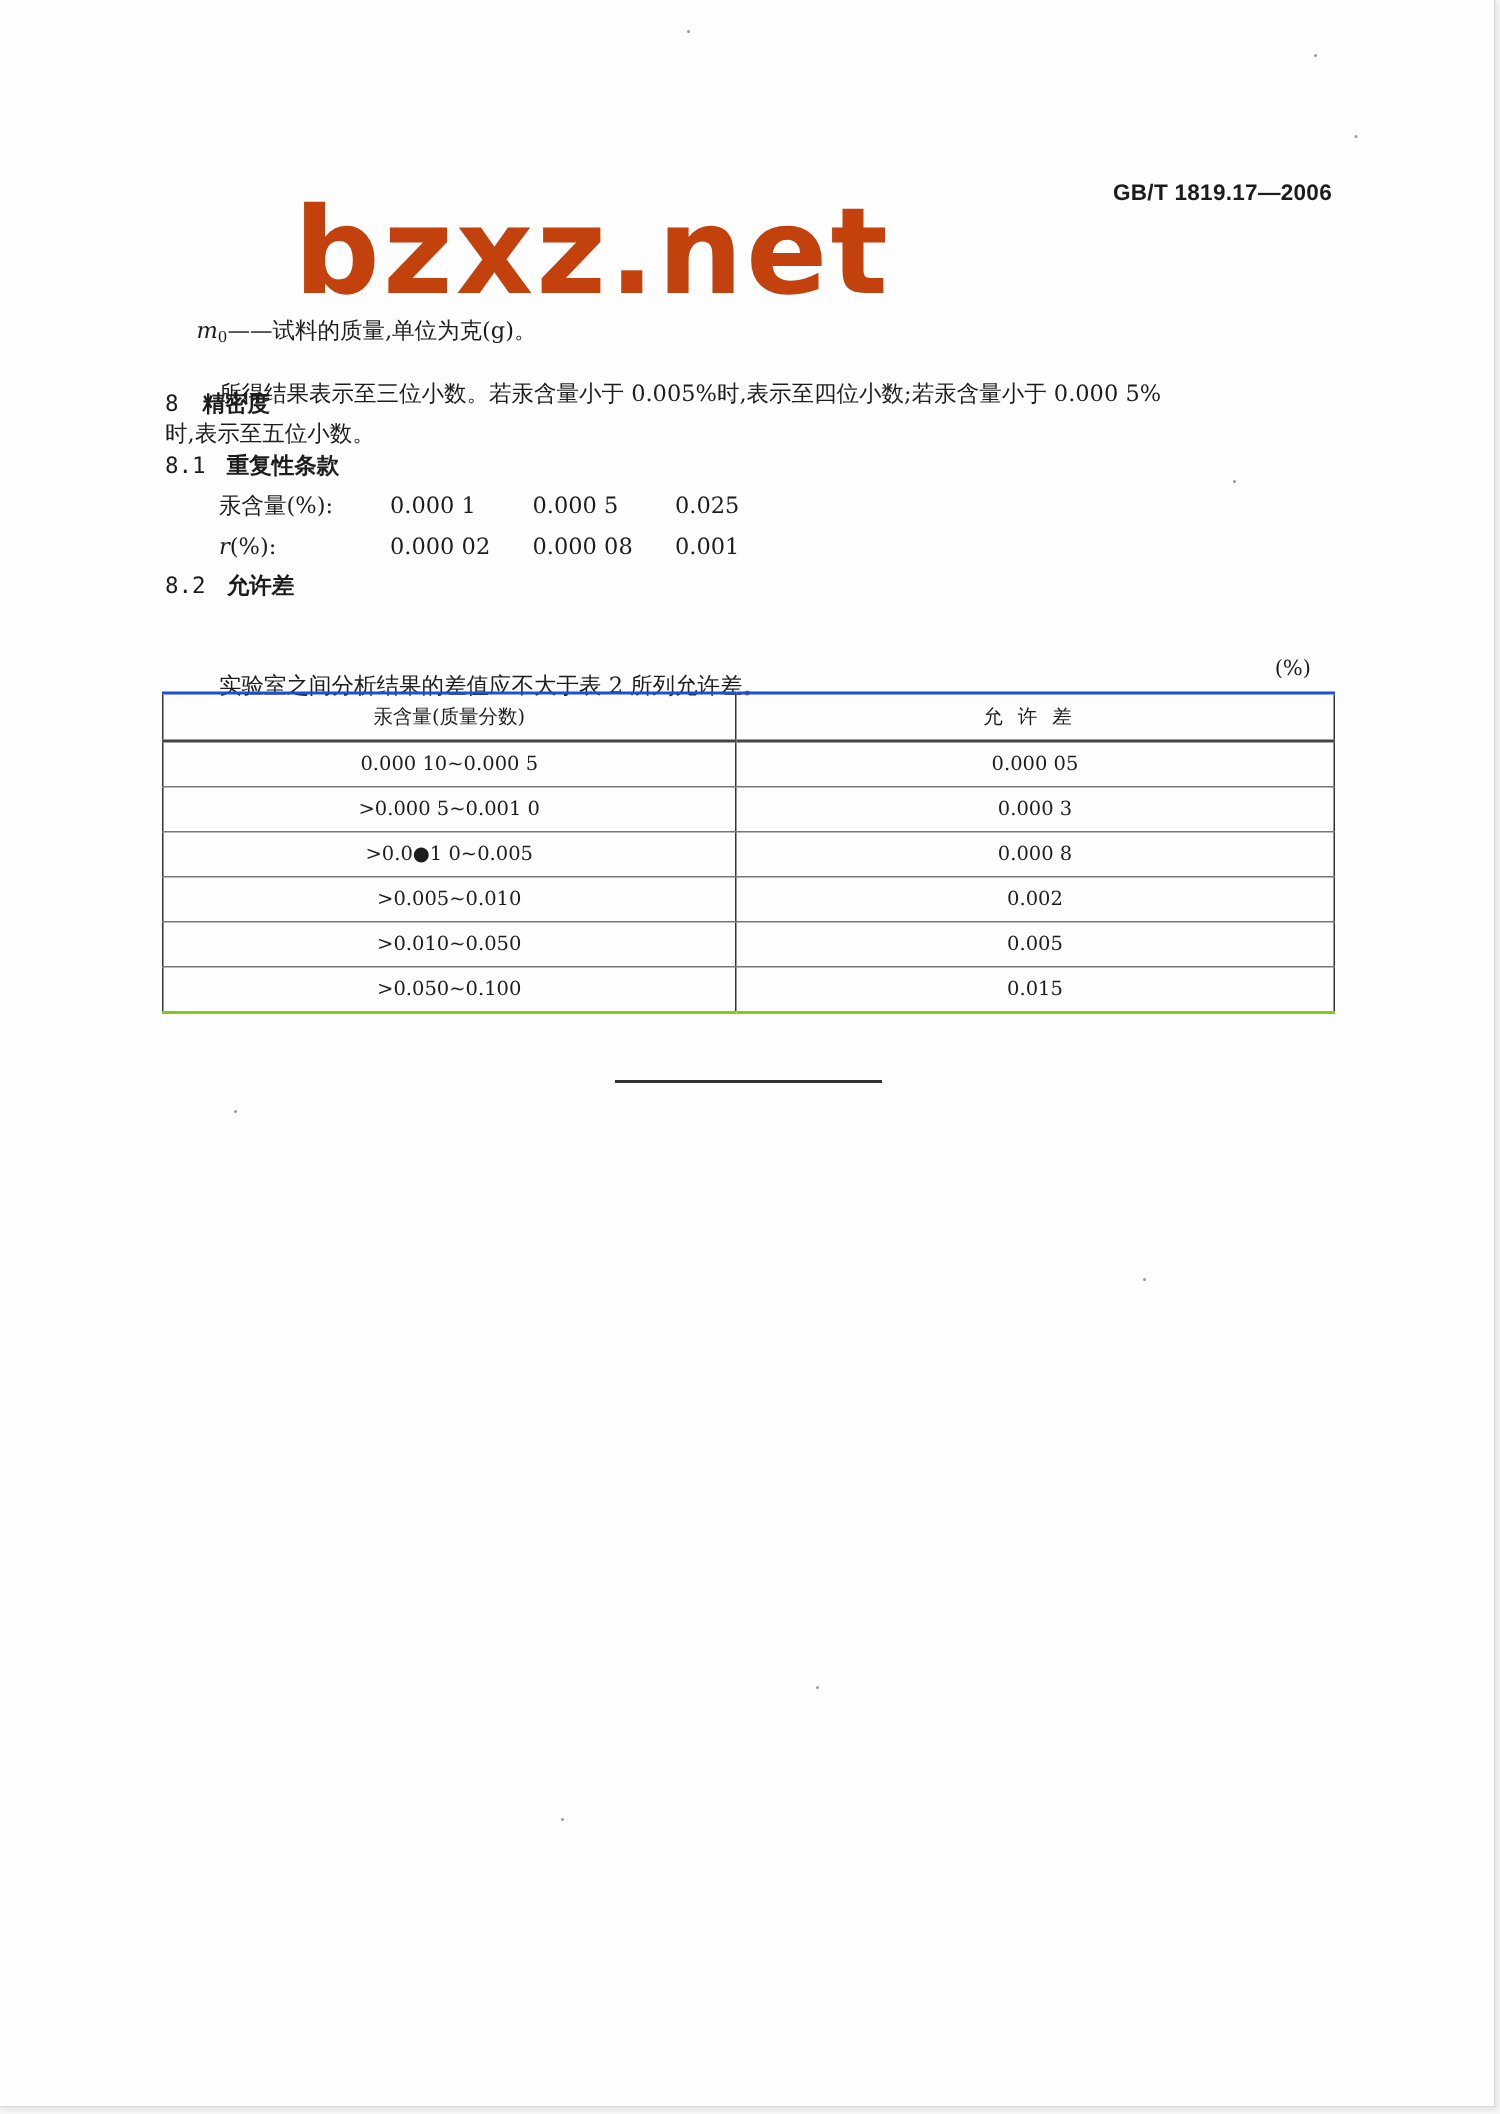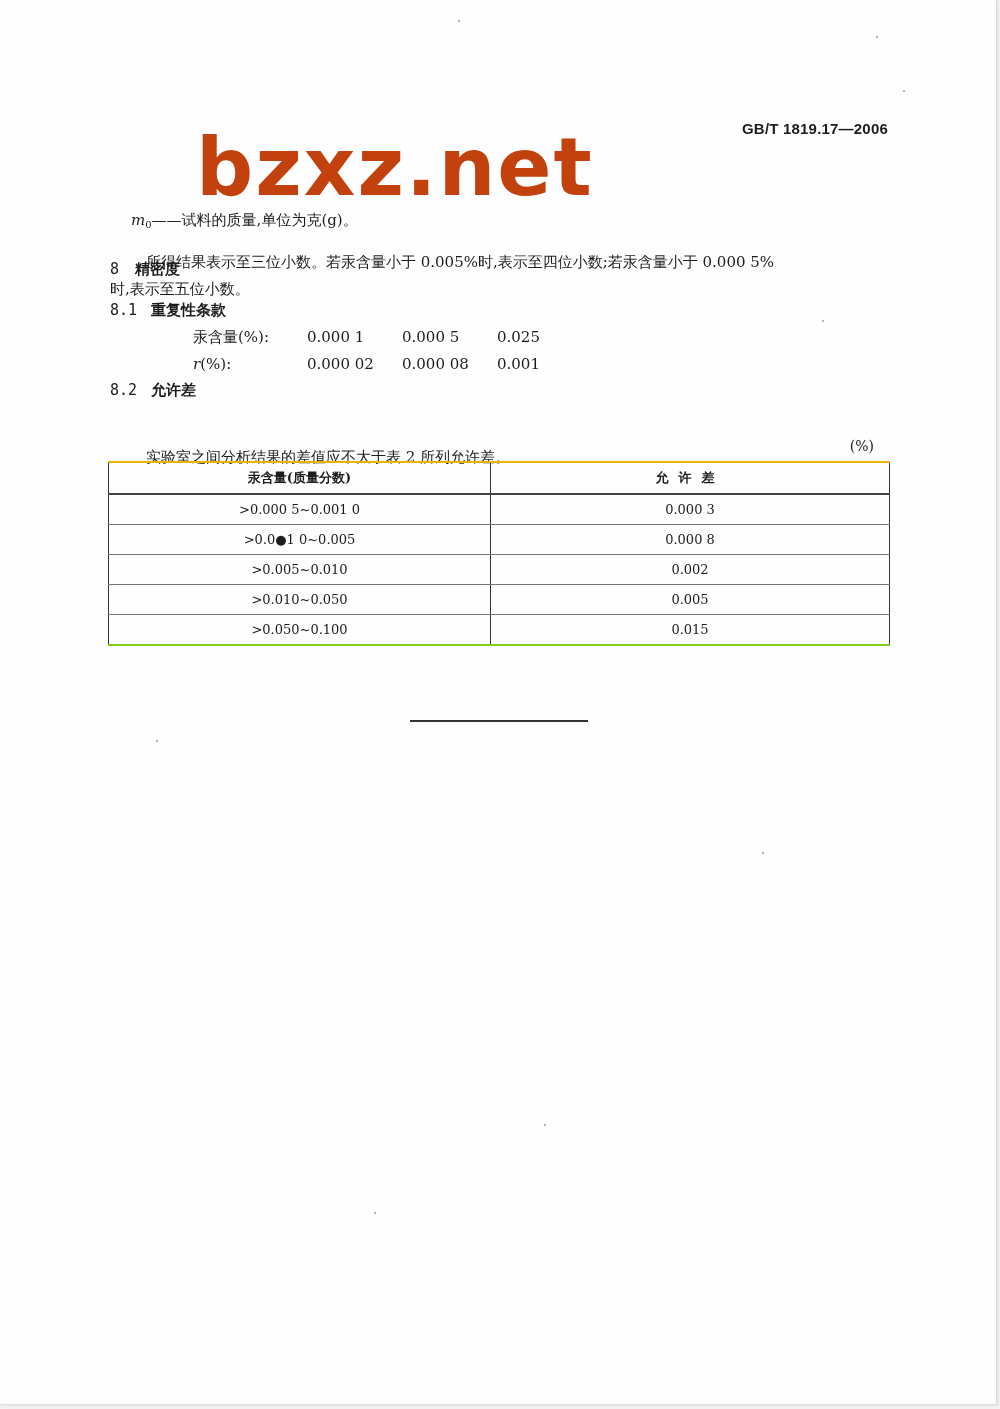--- a/index.html
+++ b/index.html
@@ -37,21 +37,21 @@
       font-weight: bold;
       font-size: 15px;
       letter-spacing: 0.2px;
     }
     .body-text { font-size: 15px; line-height: 20px; margin-top: 40px; }
     .heading { font-size: 15px; font-weight: bold; font-family: "DejaVu Sans", sans-serif; }
     .heading .num { font-weight: normal; font-family: "DejaVu Sans Mono", monospace; margin-right: 16px; }
     .italic { font-style: italic; }
     .sub { font-size: 10px; vertical-align: -3px; }
     .rep-row { display: flex; font-size: 15px; }
-    .rep-row .lbl { width: 114px; margin-left: 47px; }
+    .rep-row .lbl { width: 114px; }
     .rep-row .v { width: 95px; }
     .table-caption {
       left: 0; width: 996px; top: 436px; text-align: center;
       font-family: "DejaVu Sans", sans-serif; font-weight: bold; font-size: 15px;
     }
     .table-unit { right: 122px; top: 438px; font-size: 14px; }
     table.tol {
       position: absolute; left: 108px; top: 461px;
       width: 782px;
       border-collapse: collapse;
@@ -61,21 +61,21 @@
     table.tol th, table.tol td {
       border-left: 1.5px solid #333;
       border-right: 1.5px solid #333;
       border-top: 1px solid #777;
       border-bottom: 1px solid #777;
       text-align: center;
       height: 29px;
       padding: 0;
       font-weight: normal;
     }
-    table.tol tr:first-child th { border-top: 2px solid #eab308; height: 30px; font-weight: bold; }
+    table.tol tr:first-child th { border-top: 2px solid #1d4ed8; height: 30px; }
     table.tol tr:first-child th { border-bottom: 2px solid #444; }
     table.tol tr:last-child td { border-bottom: 2px solid #84cc16; }
     table.tol th.c1, table.tol td.c1 { width: 381px; }
     .hdr-spaced { letter-spacing: 10px; }
     .end-rule {
       position: absolute; left: 410px; top: 720px;
       width: 178px; height: 0;
       border-top: 2px solid #333;
       z-index: 1;
     }
@@ -125,20 +125,24 @@
 
   <div class="abs table-unit">(%)</div>
 
   <table class="tol">
     <tbody>
         <tr>
       <th class="c1">汞含量(质量分数)</th>
       <th class="hdr-spaced">允许差</th>
     </tr>
     <tr>
+      <td class="c1">0.000 10~0.000 5</td>
+      <td>0.000 05</td>
+    </tr>
+    <tr>
       <td class="c1">&gt;0.000 5~0.001 0</td>
       <td>0.000 3</td>
     </tr>
     <tr>
       <td class="c1">&gt;0.0●1 0~0.005</td>
       <td>0.000 8</td>
     </tr>
     <tr>
       <td class="c1">&gt;0.005~0.010</td>
       <td>0.002</td>

